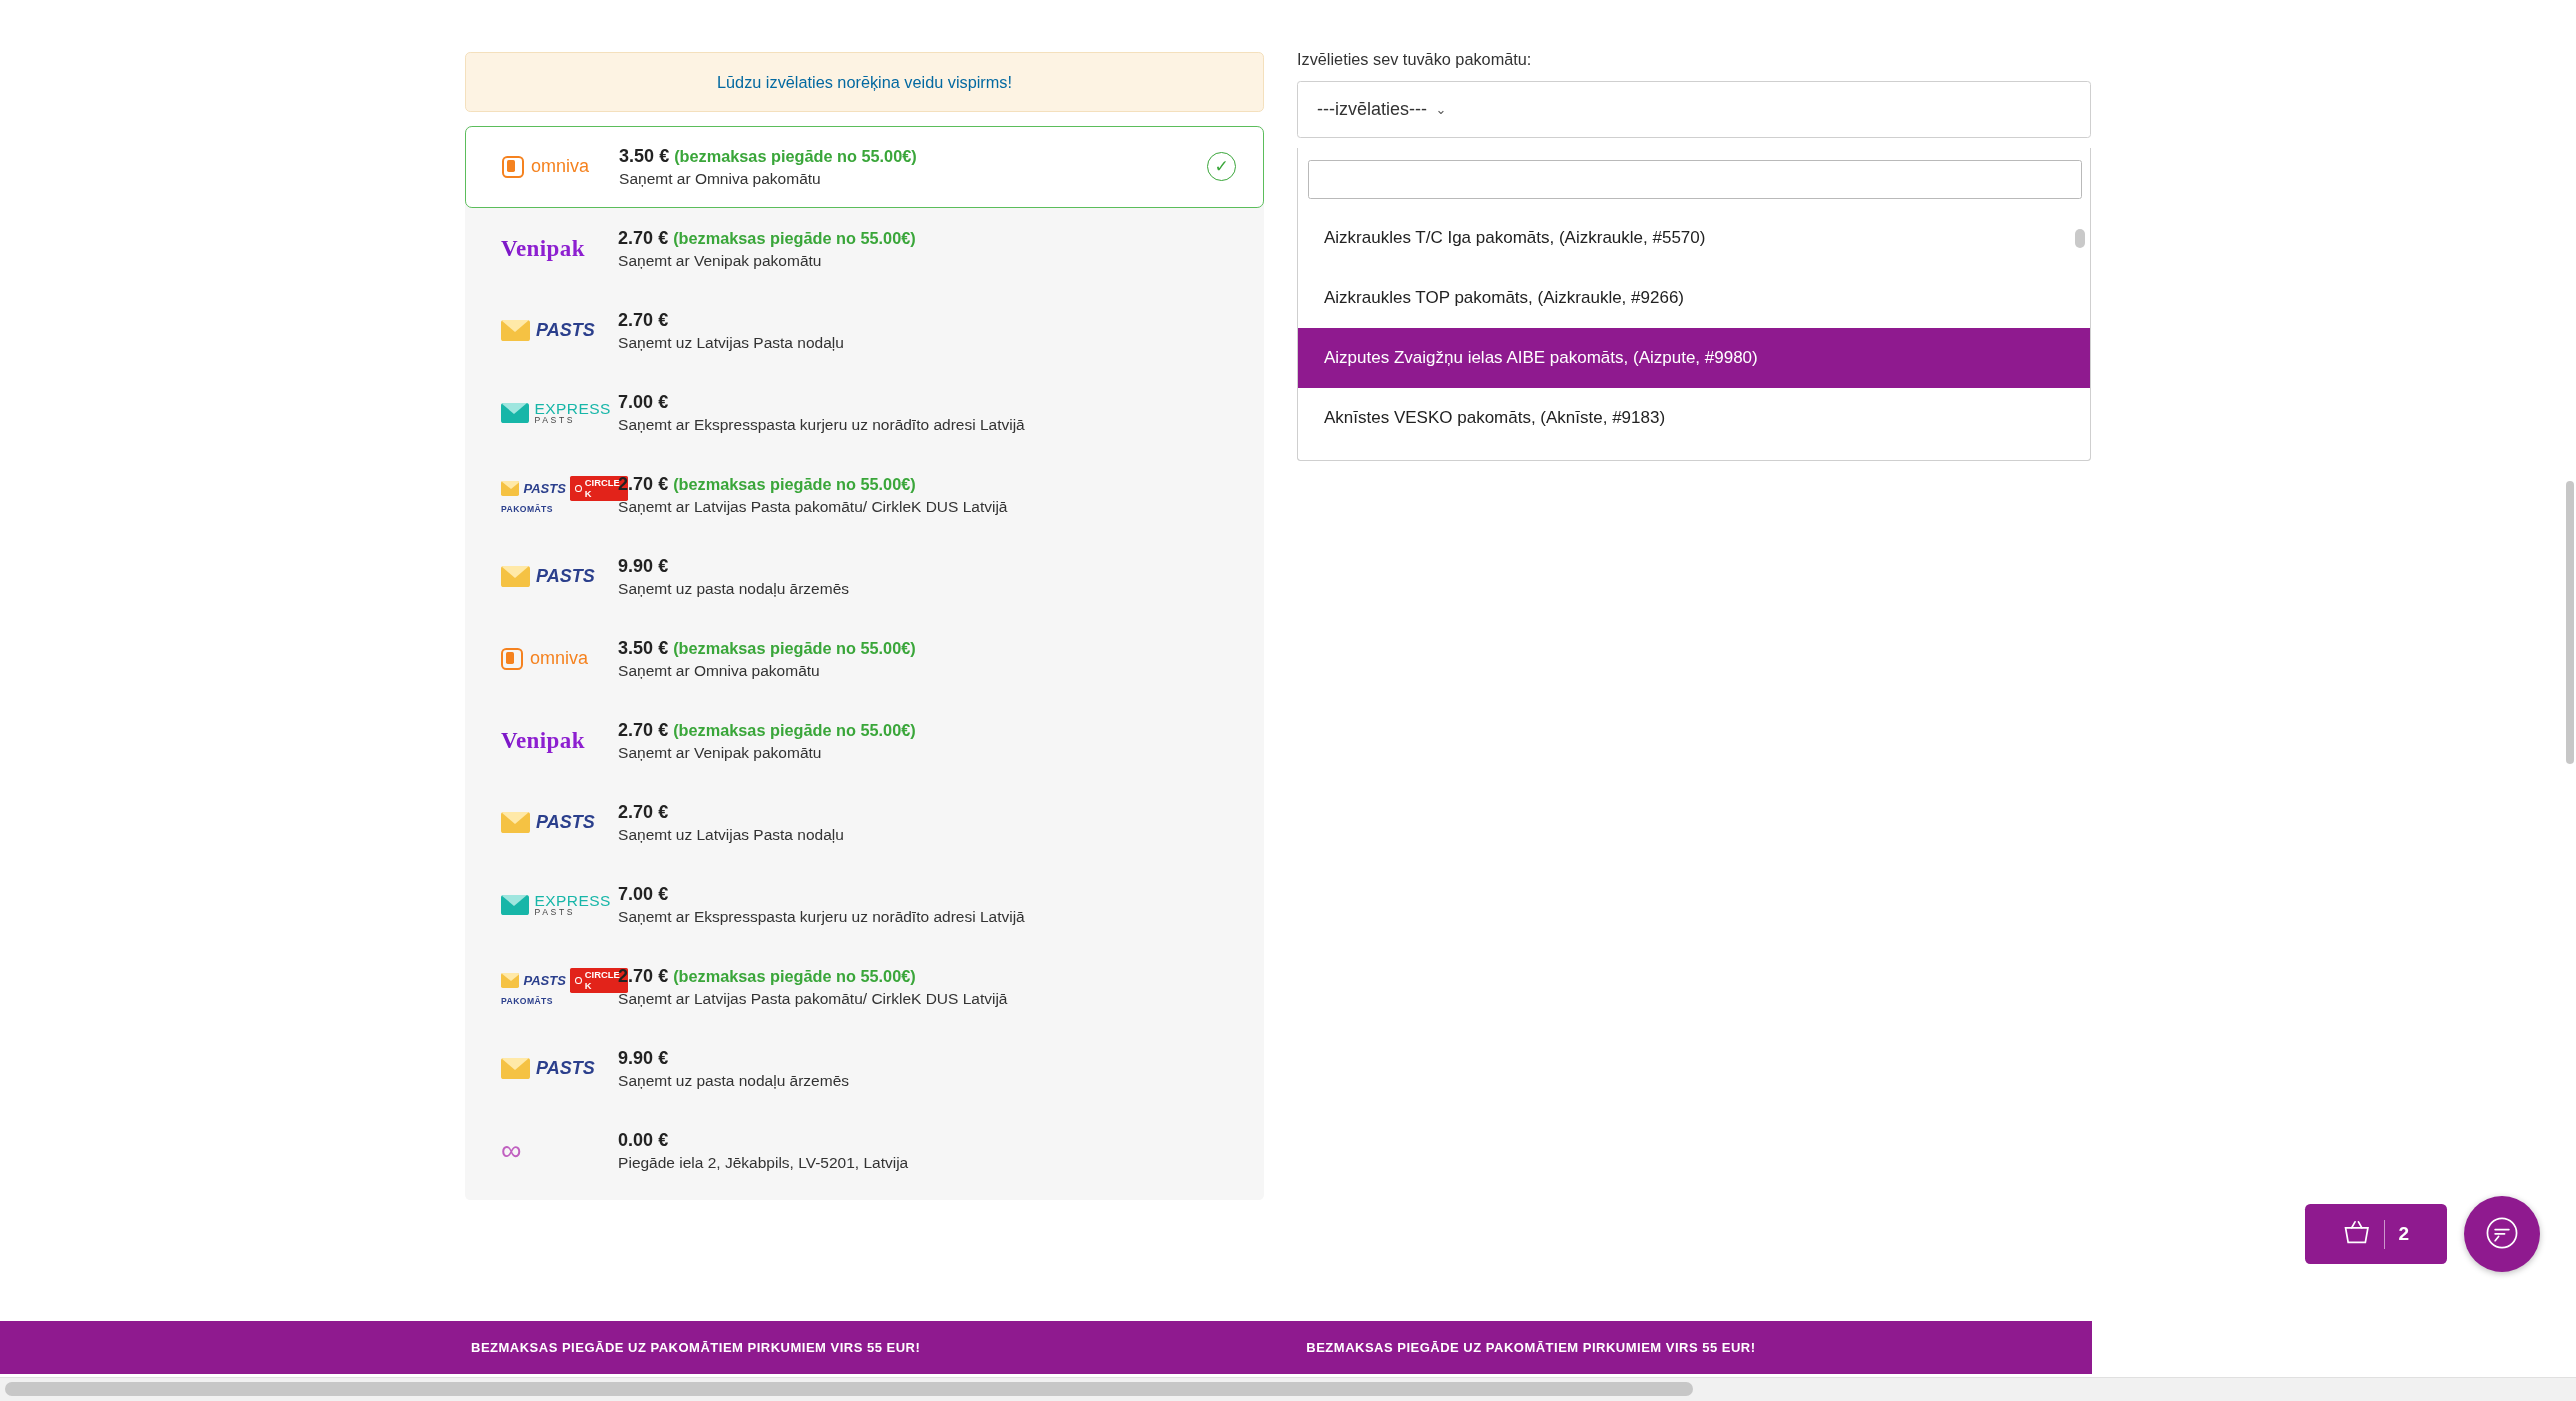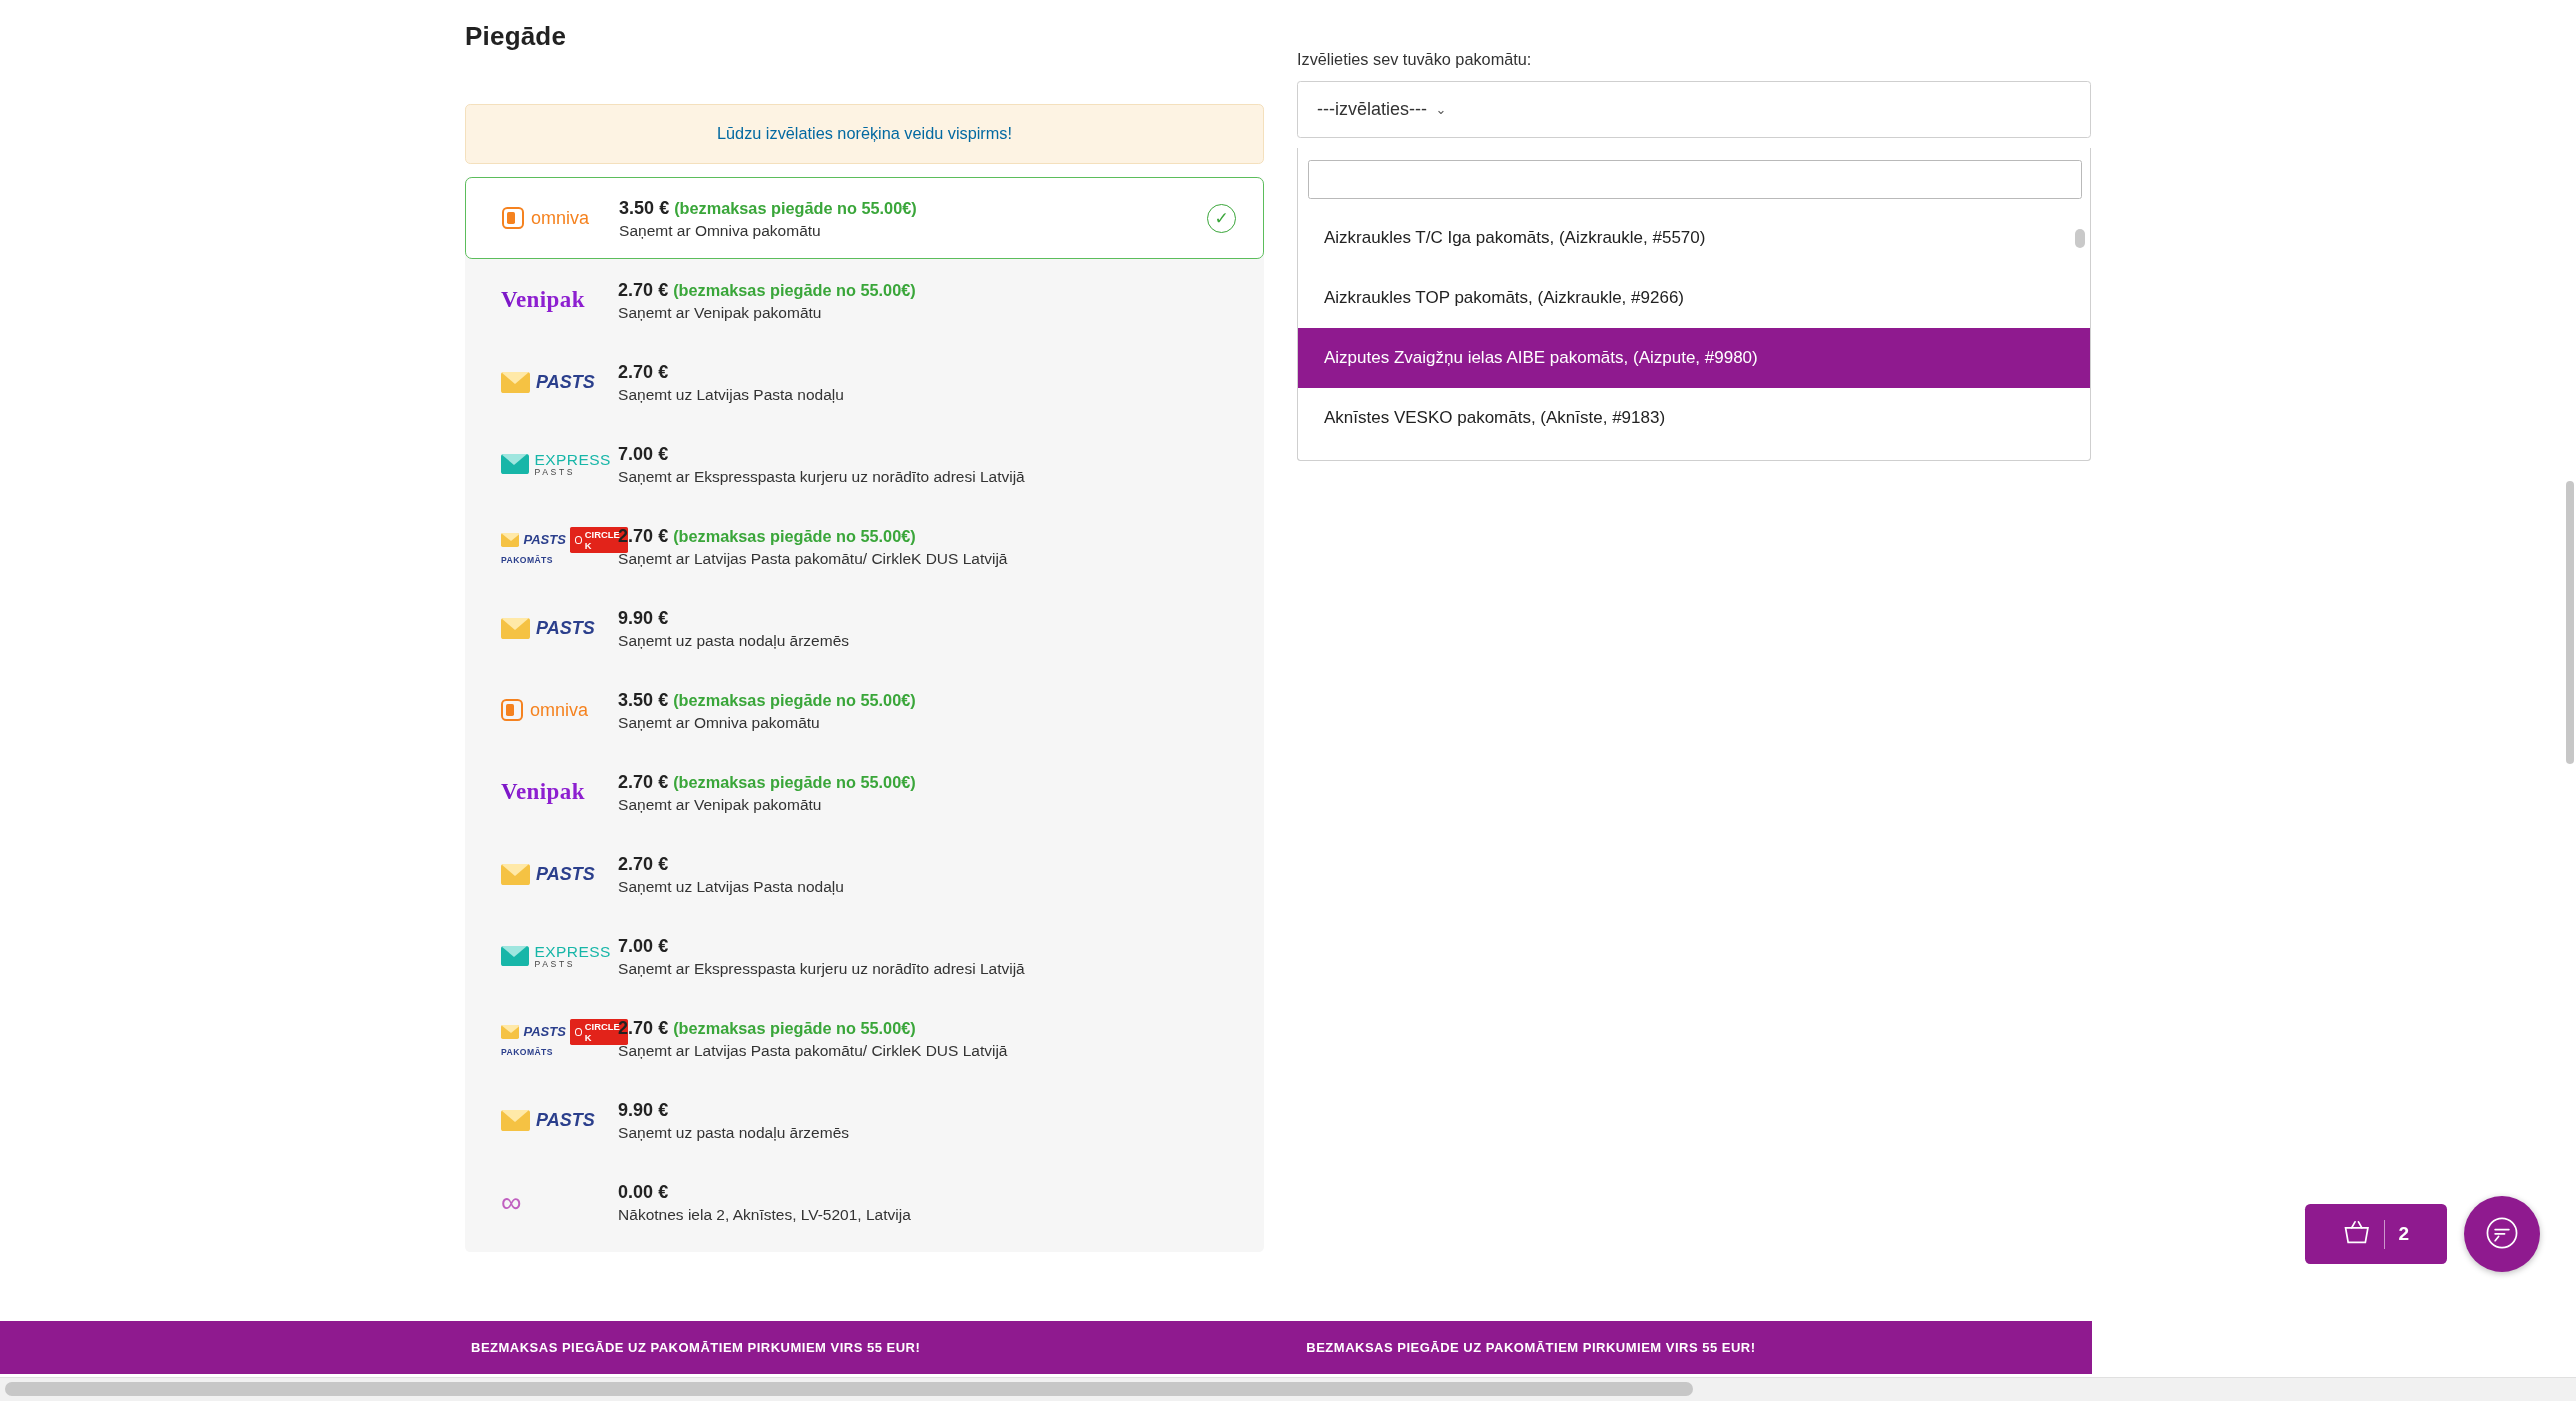--- a/index.html
+++ b/index.html
@@ -285,21 +285,20 @@
     position:absolute; left:5.2px; bottom:5.2px;
     width:1688px; height:13.7px; background:#c7c7c7; border-radius:6.9px;
   }
 </style>
 </head>
 <body>
 
 <div class="page">
 
   <div class="left-col">
-    <div class="page-title">Piegāde</div>
 
     <div class="notice">
       <span>Lūdzu izvēlaties norēķina veidu vispirms!</span>
     </div>
 
     <div class="ship-list">
 
       <div class="ship-row selected">
         <div class="logo-cell">
           <span class="lg lg-omniva">
@@ -514,21 +513,21 @@
 
       <div class="ship-row">
         <div class="logo-cell">
           <span class="lg-inf">∞</span>
         </div>
         <div class="info-cell">
           <div class="price-line">
             <span>0.00 €</span>
             <span class="free"></span>
           </div>
-          <div class="desc-line">Nākotnes iela 2, Aknīstes, LV-5201, Latvija</div>
+          <div class="desc-line">Piegāde iela 2, Jēkabpils, LV-5201, Latvija</div>
         </div>
         <div class="check-cell"></div>
       </div>
 
     </div>
   </div>
 
   <div class="right-col">
     <div class="select-label">Izvēlieties sev tuvāko pakomātu:</div>
 

